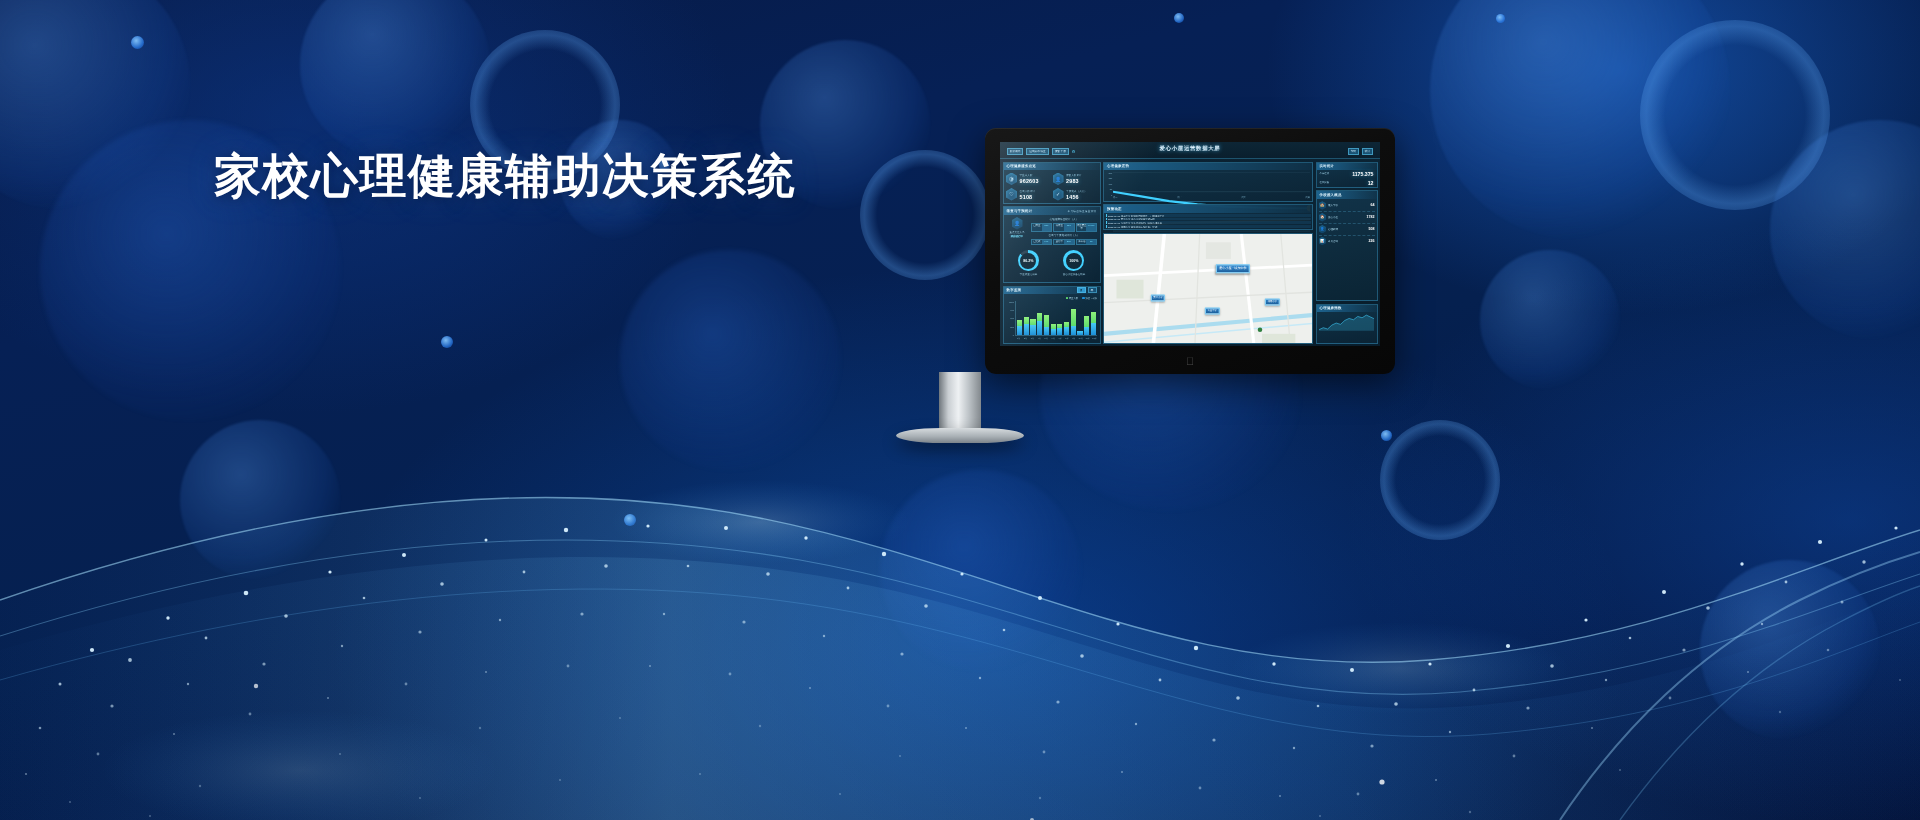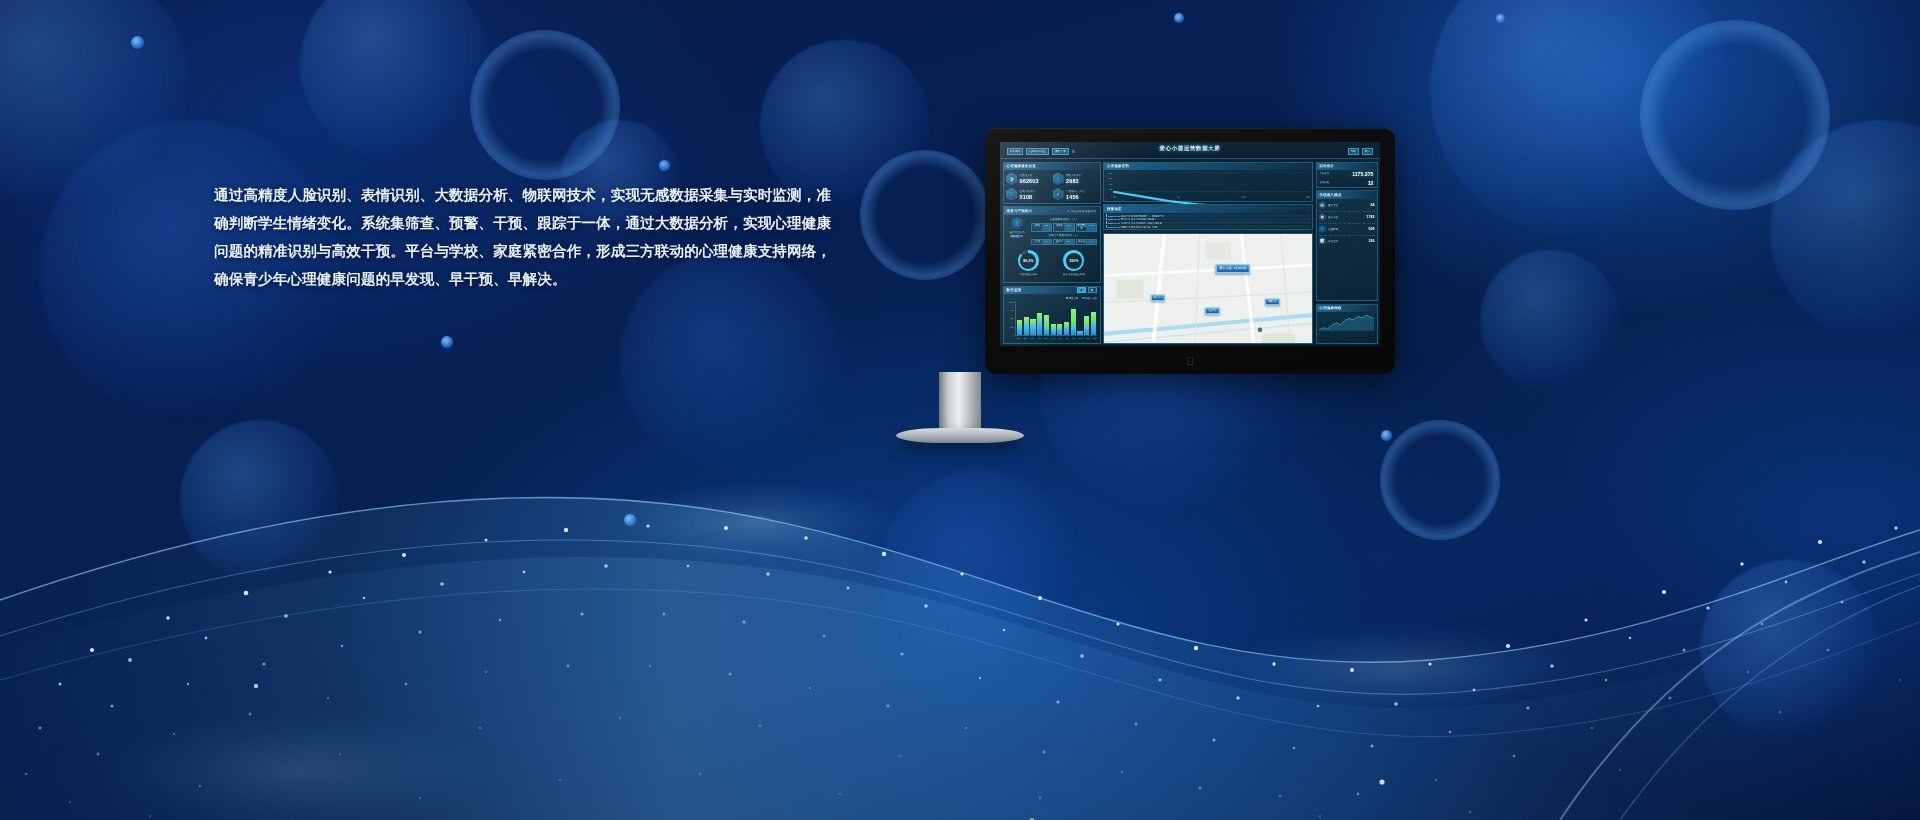--- a/index.html
+++ b/index.html
@@ -364,21 +364,21 @@
 
     <g fill="#ffffff">
       <circle cx="628" cy="518" r="3.1" opacity=".9"></circle>
       <circle cx="1382" cy="432" r="2.6" opacity=".8"></circle>
       <circle cx="256" cy="336" r="2.2" opacity=".7"></circle>
       <circle cx="1032" cy="470" r="2" opacity=".6"></circle>
     </g>
   </svg>
 
   <div id="textblock">
-    <p id="paragraph">通过高精度人脸识别、表情识别、大数据分析、物联网技术，实现无感数据采集与实时监测，准确判断学生情绪变化。系统集筛查、预警、干预、跟踪于一体，通过大数据分析，实现心理健康问题的精准识别与高效干预。平台与学校、家庭紧密合作，形成三方联动的心理健康支持网络，确保青少年心理健康问题的早发现、早干预、早解决。</p>
+    <h1 id="title">家校心理健康辅助决策系统</h1>
   </div>
 
   <div id="monitor">
     <div id="bezel"></div>
 
     <div id="screen">
       <div id="dash">
 
         <div id="dash-top">
           <div id="dash-chips">

